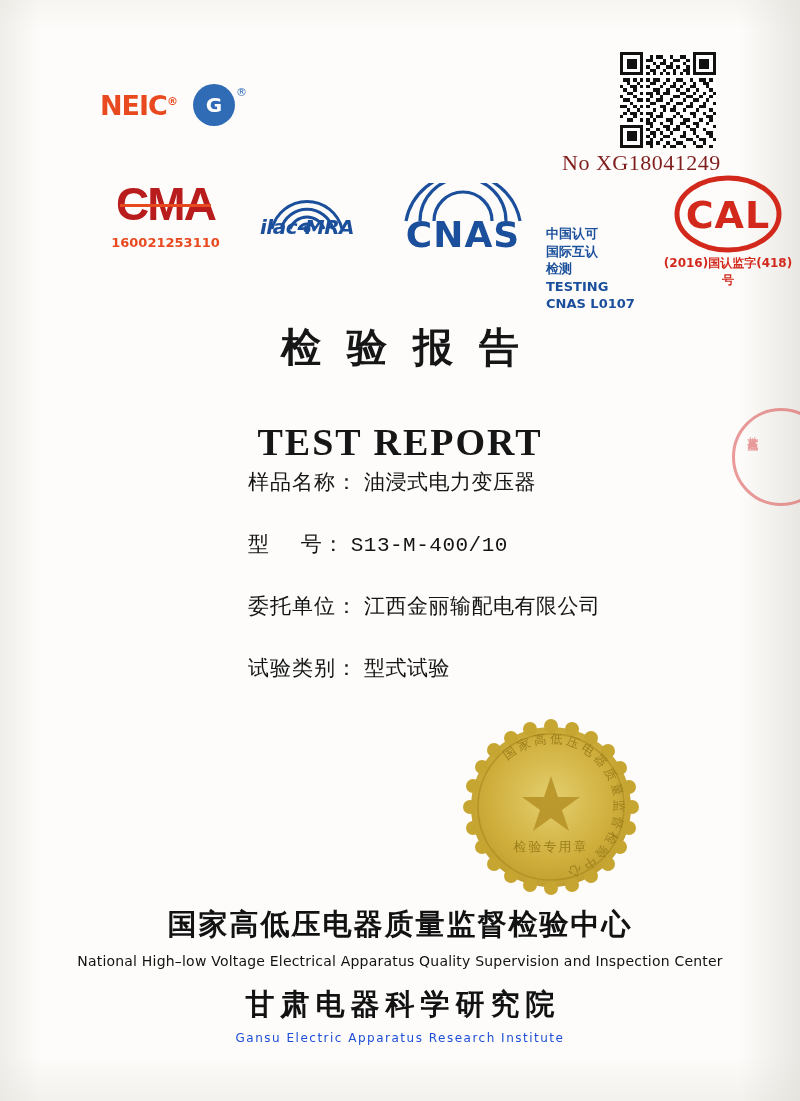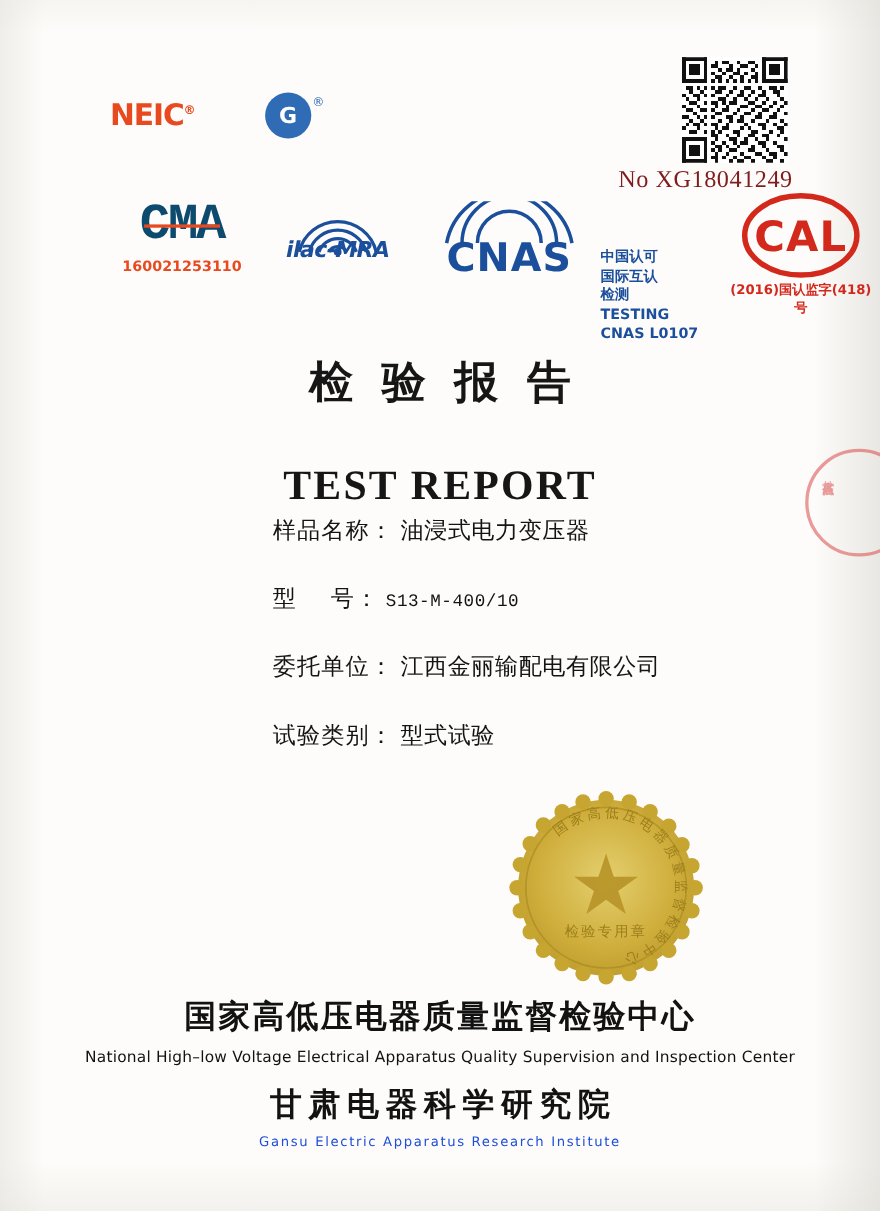--- a/index.html
+++ b/index.html
@@ -32,21 +32,21 @@
 
   
   .logo-row-1 {
     position: absolute;
     left: 100px;
     top: 80px;
     width: 420px;
     height: 50px;
     display: flex;
     align-items: center;
-    gap: 64px;
+    gap: 16px;
   }
   .neic {
     font-family: "DejaVu Sans", sans-serif;
     font-weight: bold;
     font-size: 27px;
     letter-spacing: -1px;
     color: #e8491f;
     position: relative;
   }
   .neic .reg {
@@ -109,24 +109,24 @@
     width: 615px;
     height: 115px;
   }
   .cma {
     position: absolute;
     left: 0; top: 6px;
     width: 135px;
     text-align: center;
   }
   .cma .glyph {
-    font-family: Liberation Mono, monospace;
+    font-family: Liberation Sans, sans-serif;
     font-weight: bold;
     font-size: 46px;
-    color: #0c4a6e;
+    color: #b91c1c;
     letter-spacing: -2px;
     line-height: 1;
     position: relative;
     display: inline-block;
     text-align: right;
   }
   .cma .glyph::after {
     content: "";
     position: absolute;
     left: 4px;
@@ -257,21 +257,21 @@
     letter-spacing: 1px;
     white-space: pre;
   }
   .field-value {
     font-family: Liberation Sans, sans-serif;
     margin-left: 6px;
     letter-spacing: 0.5px;
   }
   .field-value.mono {
     font-family: "Liberation Mono", monospace;
-    font-size: 16px;
+    font-size: 21px;
   }
 
   
   .seal {
     position: absolute;
     left: 462px;
     top: 718px;
     width: 178px;
     height: 178px;
   }

